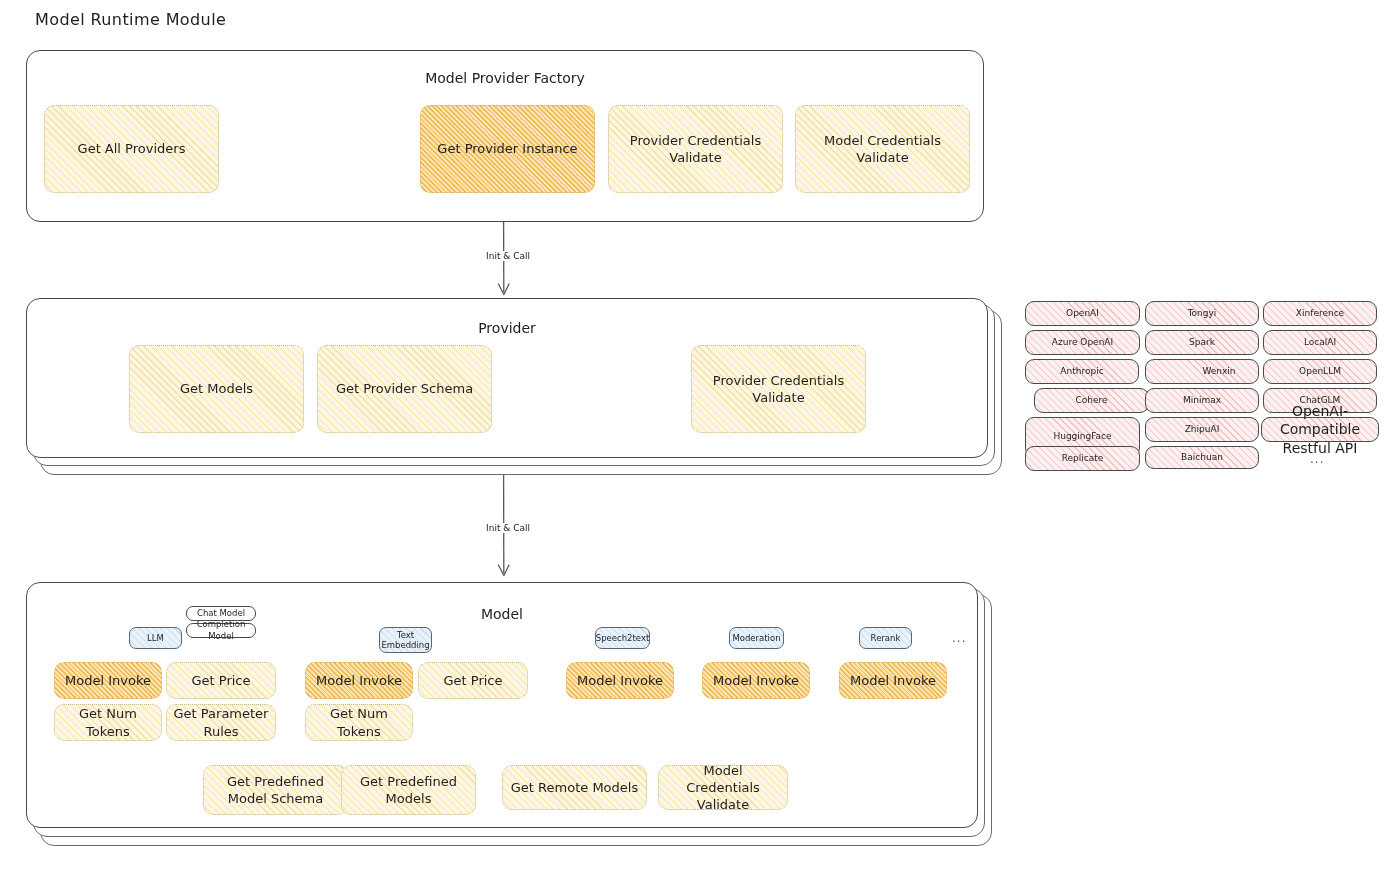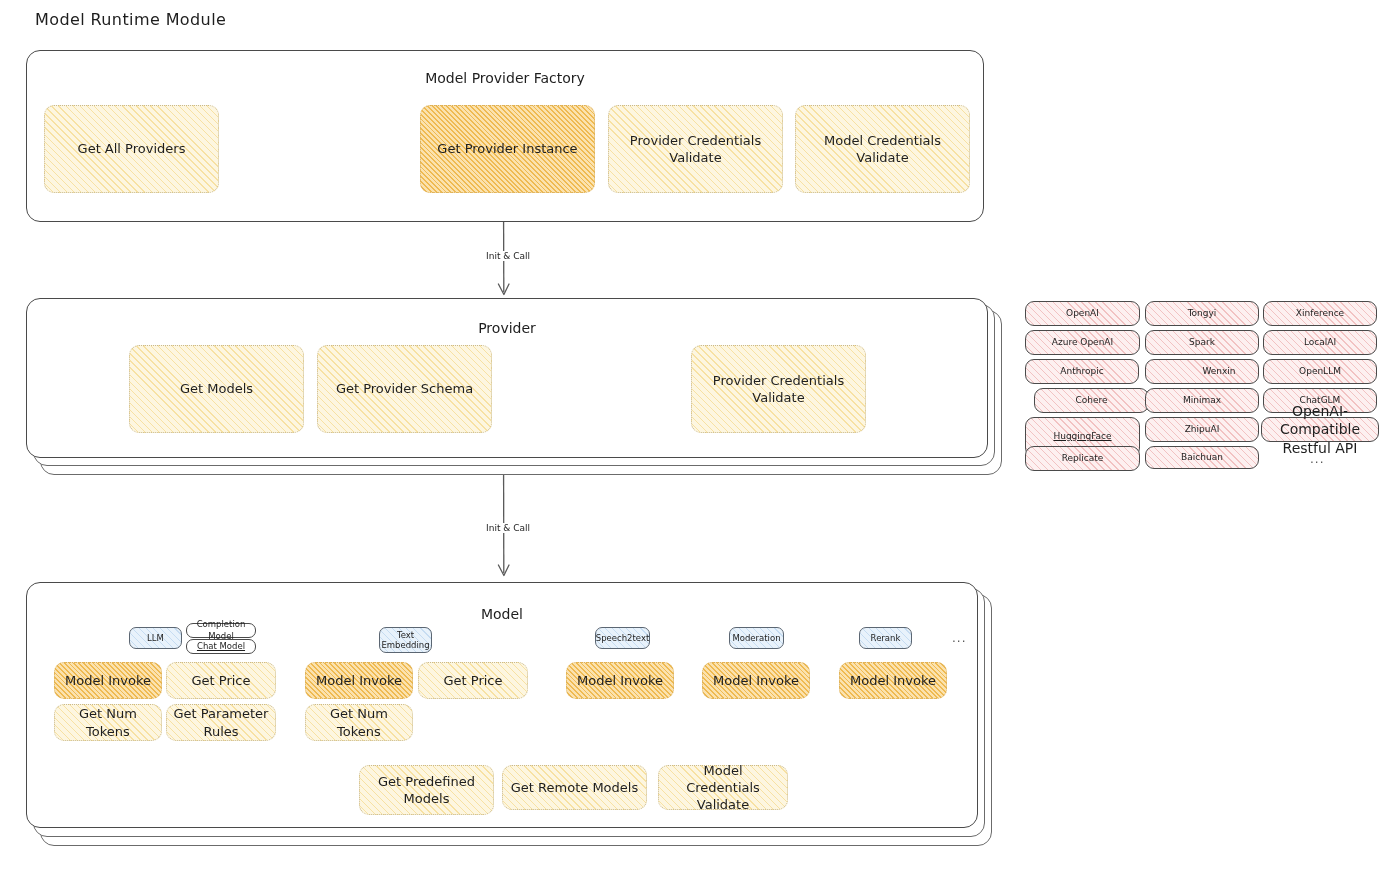--- a/index.html
+++ b/index.html
@@ -164,21 +164,21 @@
   </div>
 
   <div class="node pale" style="left:129px;top:345px;width:175px;height:88px;z-index:2;">Get Models</div>
   <div class="node pale" style="left:317px;top:345px;width:175px;height:88px;z-index:2;">Get Provider Schema</div>
   <div class="node pale" style="left:691px;top:345px;width:175px;height:88px;z-index:2;">Provider Credentials Validate</div>
 
   <div class="node pink" style="left:1025px;top:301px;width:115px;height:25px;">OpenAI</div>
   <div class="node pink" style="left:1025px;top:330px;width:115px;height:25px;">Azure OpenAI</div>
   <div class="node pink" style="left:1025px;top:359px;width:114px;height:25px;">Anthropic</div>
   <div class="node pink" style="left:1025px;top:388px;width:115px;height:25px;margin-left:9px;">Cohere</div>
-  <div class="node pink" style="left:1025px;top:417px;width:115px;height:40px;text-decoration:underline;">HuggingFace</div>
+  <div class="node pink" style="left:1025px;top:417px;width:115px;height:40px;">HuggingFace</div>
   <div class="node pink" style="left:1025px;top:446px;width:115px;height:25px;">Replicate</div>
 
   <div class="node pink" style="left:1145px;top:301px;width:114px;height:25px;">Tongyi</div>
   <div class="node pink" style="left:1145px;top:330px;width:114px;height:25px;">Spark</div>
   <div class="node pink" style="left:1145px;top:359px;width:114px;height:25px;padding-left:40px;">Wenxin</div>
   <div class="node pink" style="left:1145px;top:388px;width:114px;height:25px;">Minimax</div>
   <div class="node pink" style="left:1145px;top:417px;width:114px;height:25px;text-align:center;">ZhipuAI</div>
   <div class="node pink" style="left:1145px;top:446px;width:114px;height:23px;">Baichuan</div>
 
   <div class="node pink" style="left:1263px;top:301px;width:114px;height:25px;">Xinference</div>
@@ -195,21 +195,21 @@
   <div class="arrow-label" style="left:460px;top:523px;width:90px;">Init &amp; Call</div>
 
   <div class="stack-layer" style="left:40px;top:594px;width:952px;height:252px;"></div>
   <div class="stack-layer" style="left:33px;top:588px;width:952px;height:249px;"></div>
   <div class="container" style="left:26px;top:582px;width:952px;height:246px;z-index:1;">
     <div class="container-title" style="top:23px;">Model</div>
   </div>
 
   <div class="node blue" style="left:129px;top:627px;width:53px;height:22px;z-index:2;">LLM</div>
   <div class="node plain" style="left:186px;top:623px;width:70px;height:15px;z-index:2;">Completion Model</div>
-  <div class="node plain" style="left:186px;top:639px;width:70px;height:15px;z-index:2;text-decoration:underline;">Chat Model</div>
+  <div class="node plain" style="left:186px;top:606px;width:70px;height:15px;z-index:2;">Chat Model</div>
 
   <div class="node amber" style="left:54px;top:662px;width:108px;height:37px;z-index:2;">Model Invoke</div>
   <div class="node pale" style="left:166px;top:662px;width:110px;height:37px;z-index:2;">Get Price</div>
   <div class="node pale" style="left:54px;top:704px;width:108px;height:37px;z-index:2;">Get Num Tokens</div>
   <div class="node pale" style="left:166px;top:704px;width:110px;height:37px;z-index:2;">Get Parameter Rules</div>
 
   <div class="node blue" style="left:379px;top:627px;width:53px;height:26px;z-index:2;">Text Embedding</div>
 
   <div class="node amber" style="left:305px;top:662px;width:108px;height:37px;z-index:2;">Model Invoke</div>
   <div class="node pale" style="left:418px;top:662px;width:110px;height:37px;z-index:2;">Get Price</div>
@@ -219,17 +219,18 @@
   <div class="node amber" style="left:566px;top:662px;width:108px;height:37px;z-index:2;">Model Invoke</div>
 
   <div class="node blue" style="left:729px;top:627px;width:55px;height:22px;z-index:2;">Moderation</div>
   <div class="node amber" style="left:702px;top:662px;width:108px;height:37px;z-index:2;">Model Invoke</div>
 
   <div class="node blue" style="left:859px;top:627px;width:53px;height:22px;z-index:2;">Rerank</div>
   <div class="node amber" style="left:839px;top:662px;width:108px;height:37px;z-index:2;">Model Invoke</div>
 
   <div class="ellipsis" style="left:952px;top:631px;z-index:2;">...</div>
 
-  <div class="node pale" style="left:359px;top:765px;width:135px;height:50px;z-index:2;">Get Predefined Models</div>
+  <div class="node pale" style="left:203px;top:765px;width:145px;height:50px;z-index:2;">Get Predefined Model Schema</div>
+  <div class="node pale" style="left:341px;top:765px;width:135px;height:50px;z-index:2;">Get Predefined Models</div>
   <div class="node pale" style="left:502px;top:765px;width:145px;height:45px;z-index:2;">Get Remote Models</div>
   <div class="node pale" style="left:658px;top:765px;width:130px;height:45px;z-index:2;">Model Credentials Validate</div>
 
 </div>
 
 </body></html>

